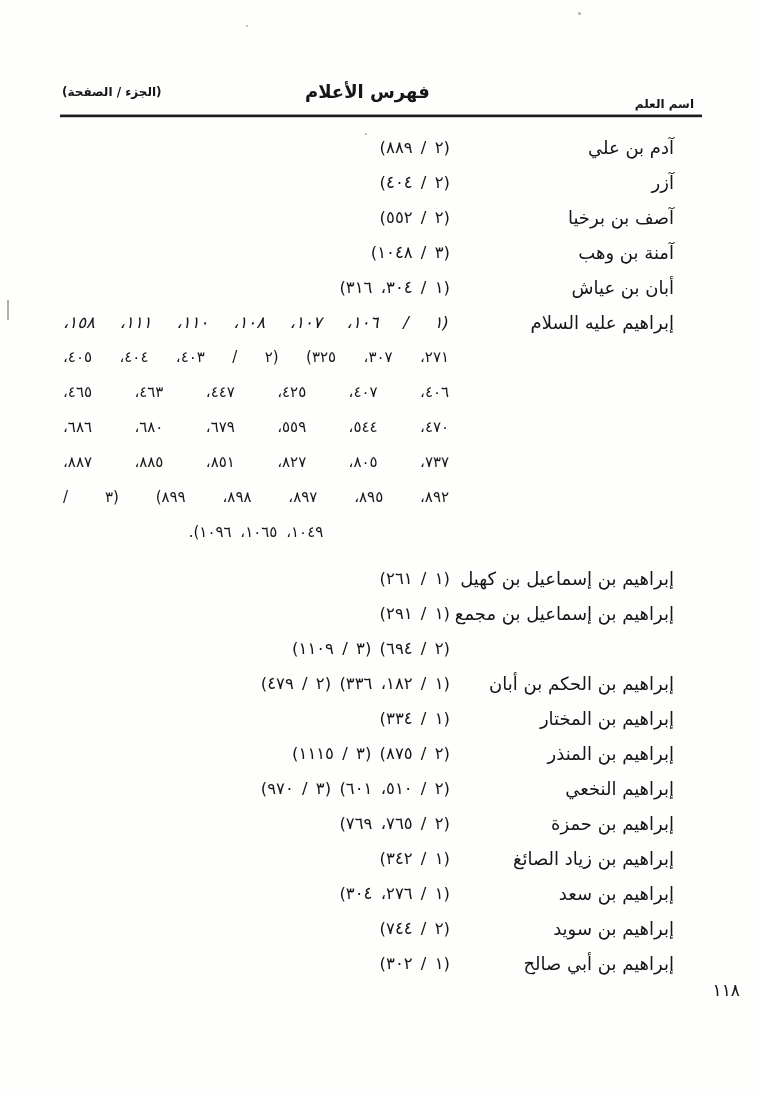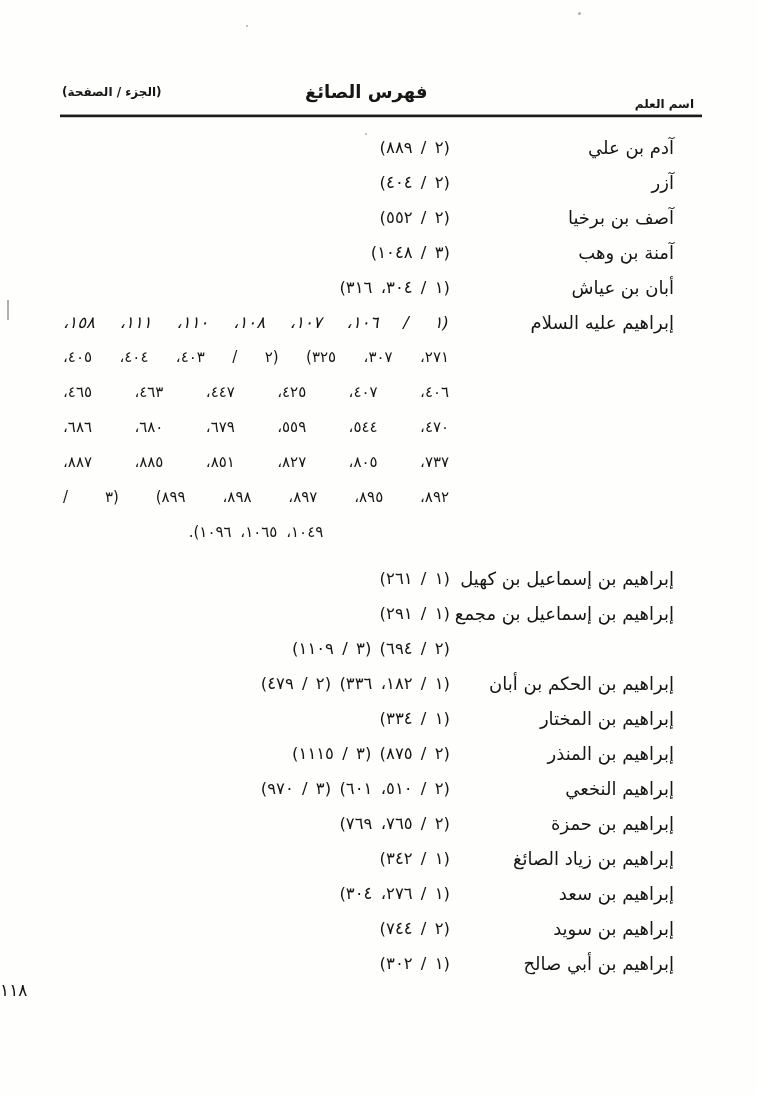--- a/index.html
+++ b/index.html
@@ -49,36 +49,36 @@
   .numline.center{text-align:center;text-align-last:center;word-spacing:4px;}
   .row.first-of-block .numline-inline{
     position:absolute;left:3px;top:0;width:386px;
     direction:rtl;font-size:16.5px;
     text-align:justify;text-align-last:justify;word-spacing:2px;font-style:italic;
   }
   .gap-before{margin-top:11px;}
   
   .pageno{
     position:absolute;top:980px;left:0;width:740px;
-    text-align:left;font-size:17px;letter-spacing:2px;
+    text-align:right;font-size:17px;letter-spacing:2px;
   }
   
   .speck{position:absolute;background:#6f6f6f;opacity:.55;}
   .speck-a{left:7px;top:300px;width:2px;height:20px;}
   .speck-b{left:578px;top:12px;width:3px;height:3px;border-radius:50%;}
   .speck-c{left:246px;top:25px;width:2px;height:2px;border-radius:50%;}
   .speck-d{left:365px;top:133px;width:2px;height:2px;border-radius:50%;}
 </style>
 </head>
 <body>
 
 <div class="page">
 
   <div class="hdr hdr-right">اسم العلم</div>
-  <div class="hdr hdr-center">فهرس الصائغ</div>
+  <div class="hdr hdr-center">فهرس الأعلام</div>
   <div class="hdr hdr-left">(الجزء / الصفحة)</div>
   <div class="rule"></div>
 
   <div class="content">
 
     <div class="row">
       <span class="name">آدم بن علي</span>
       <span class="ref">(٢ / ٨٨٩)</span>
     </div>
 

